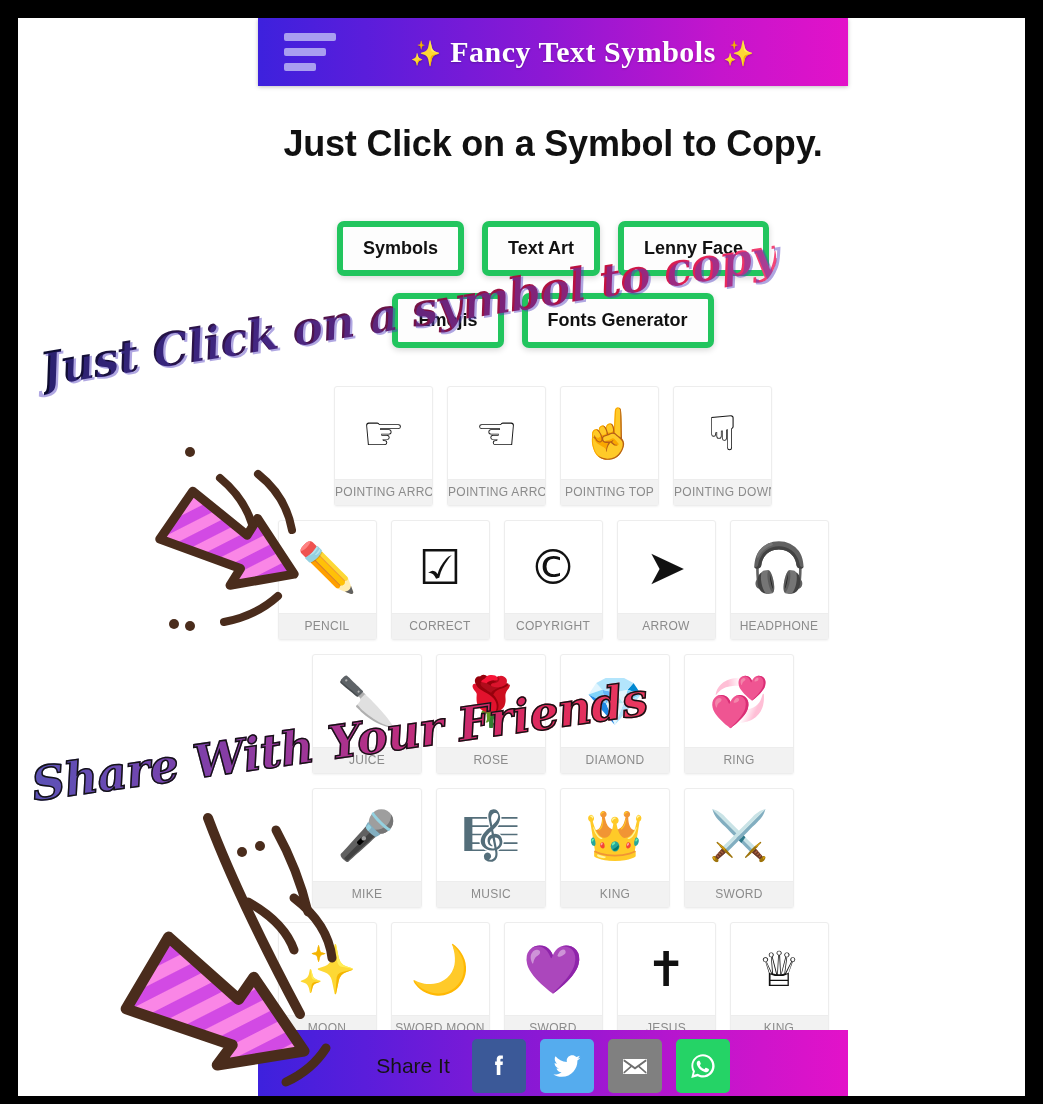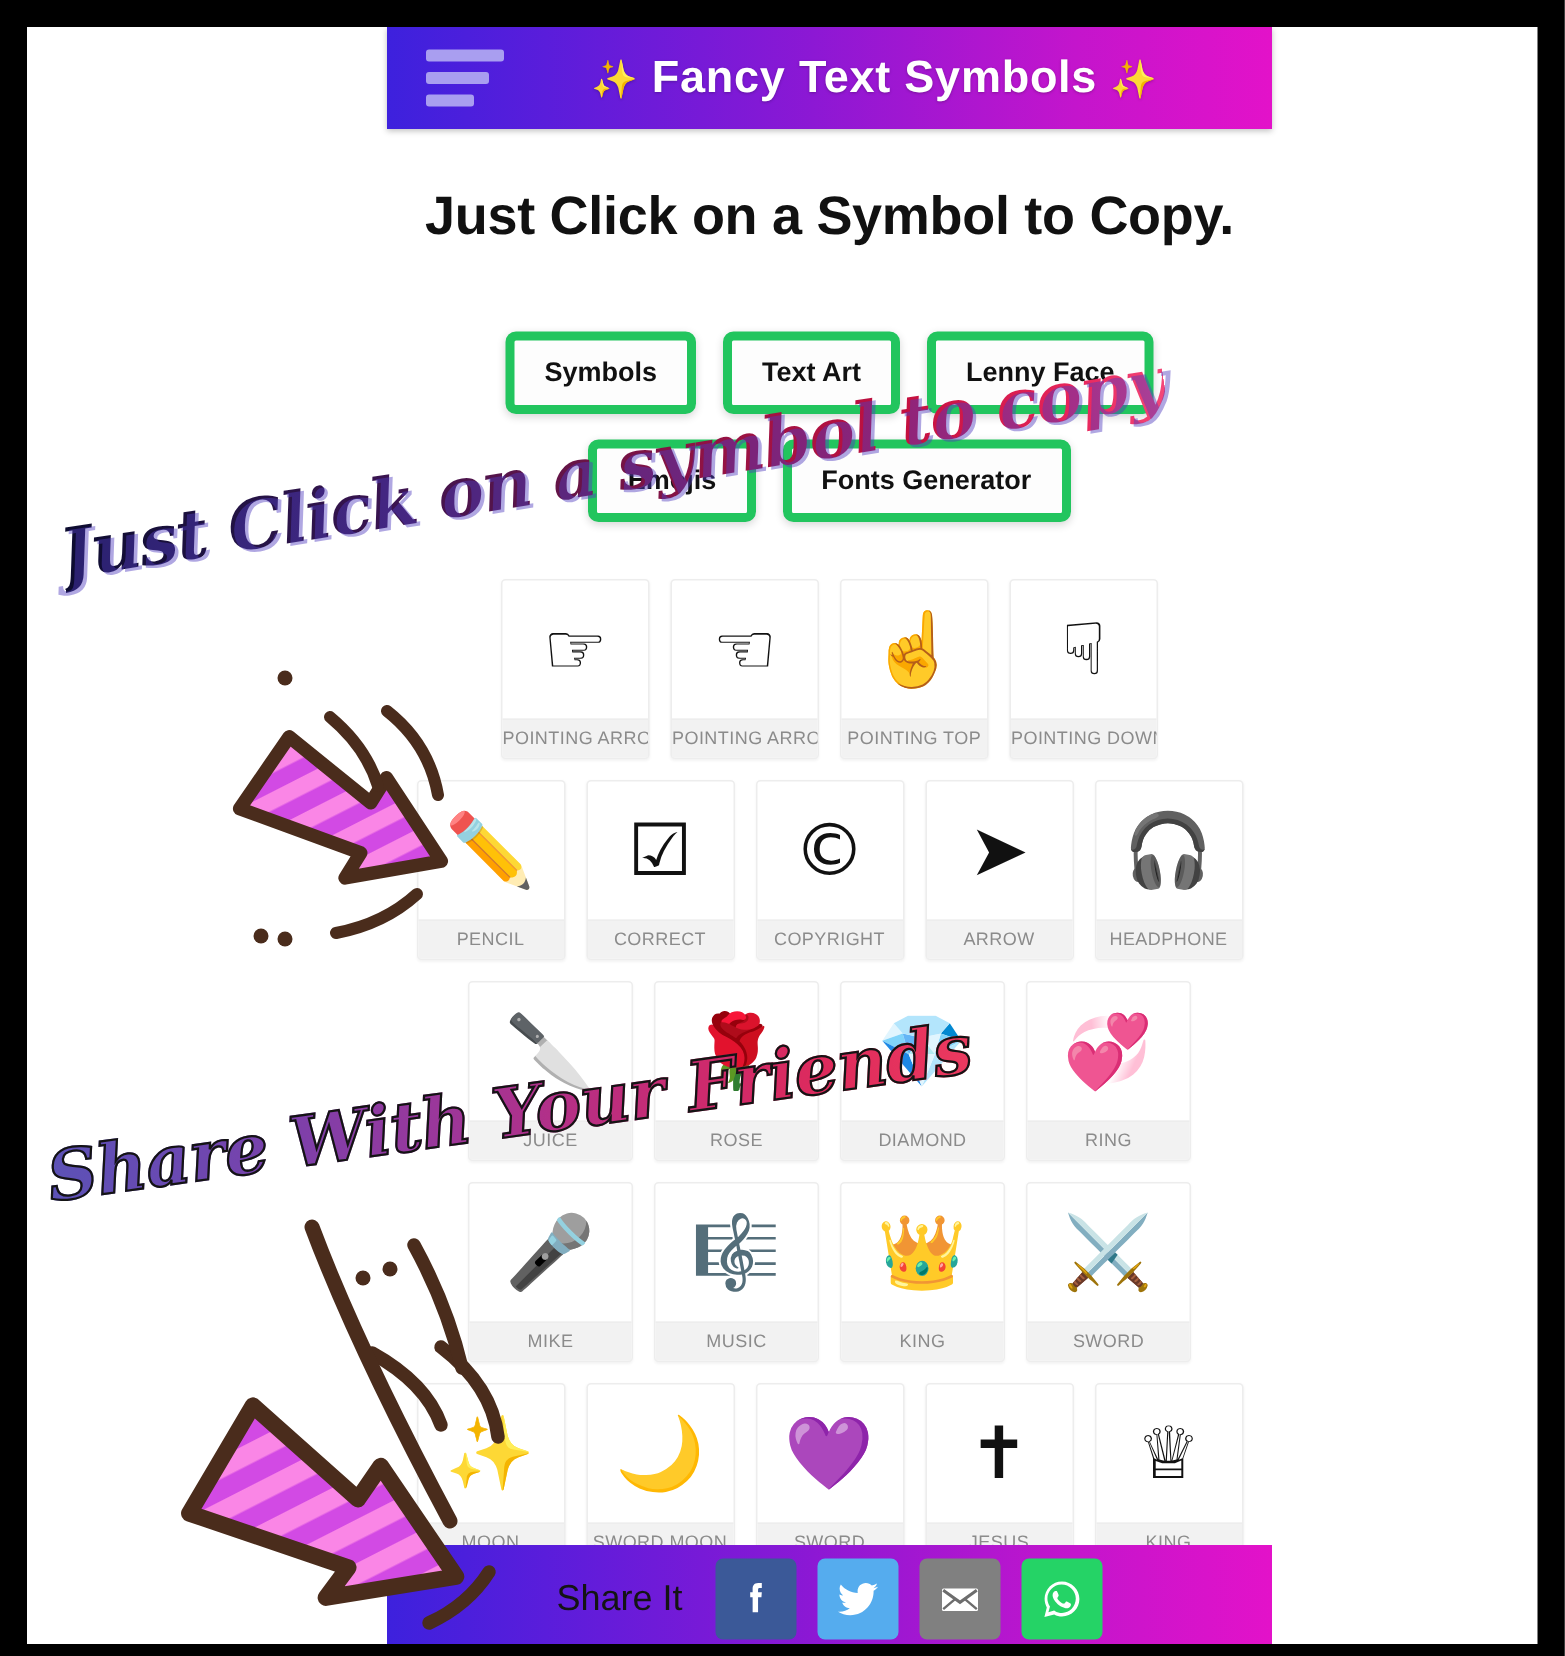--- a/index.html
+++ b/index.html
@@ -63,21 +63,21 @@
     background: #a99ef0;
   }
   .hamburger i:nth-child(1) { width: 52px; }
   .hamburger i:nth-child(2) { width: 42px; }
   .hamburger i:nth-child(3) { width: 32px; }
 
   .app-title {
     flex: 1;
     text-align: center;
     color: #ffffff;
-    font-family: Liberation Sans, sans-serif;
+    font-family: Liberation Serif, serif;
     font-weight: bold;
     font-size: 30px;
     letter-spacing: .5px;
     white-space: nowrap;
     padding-right: 18px;
     text-shadow: 0 1px 2px rgba(0,0,0,.25);
   }
   .app-title .spark { font-size: 25px; }
 
   
@@ -173,21 +173,21 @@
     top: 1012px;
     width: 590px;
     height: 72px;
     background: linear-gradient(90deg, #3d21dd 0%, #5a1ddb 18%, #8c18d4 48%, #c415cc 78%, #e312c9 100%);
     display: flex;
     align-items: center;
     justify-content: center;
     gap: 14px;
   }
   .share-label {
-    font-size: 24px;
+    font-size: 21px;
     color: #141414;
     margin-right: 8px;
   }
   .share-btn {
     width: 54px;
     height: 54px;
     border-radius: 5px;
     display: flex;
     align-items: center;
     justify-content: center;

